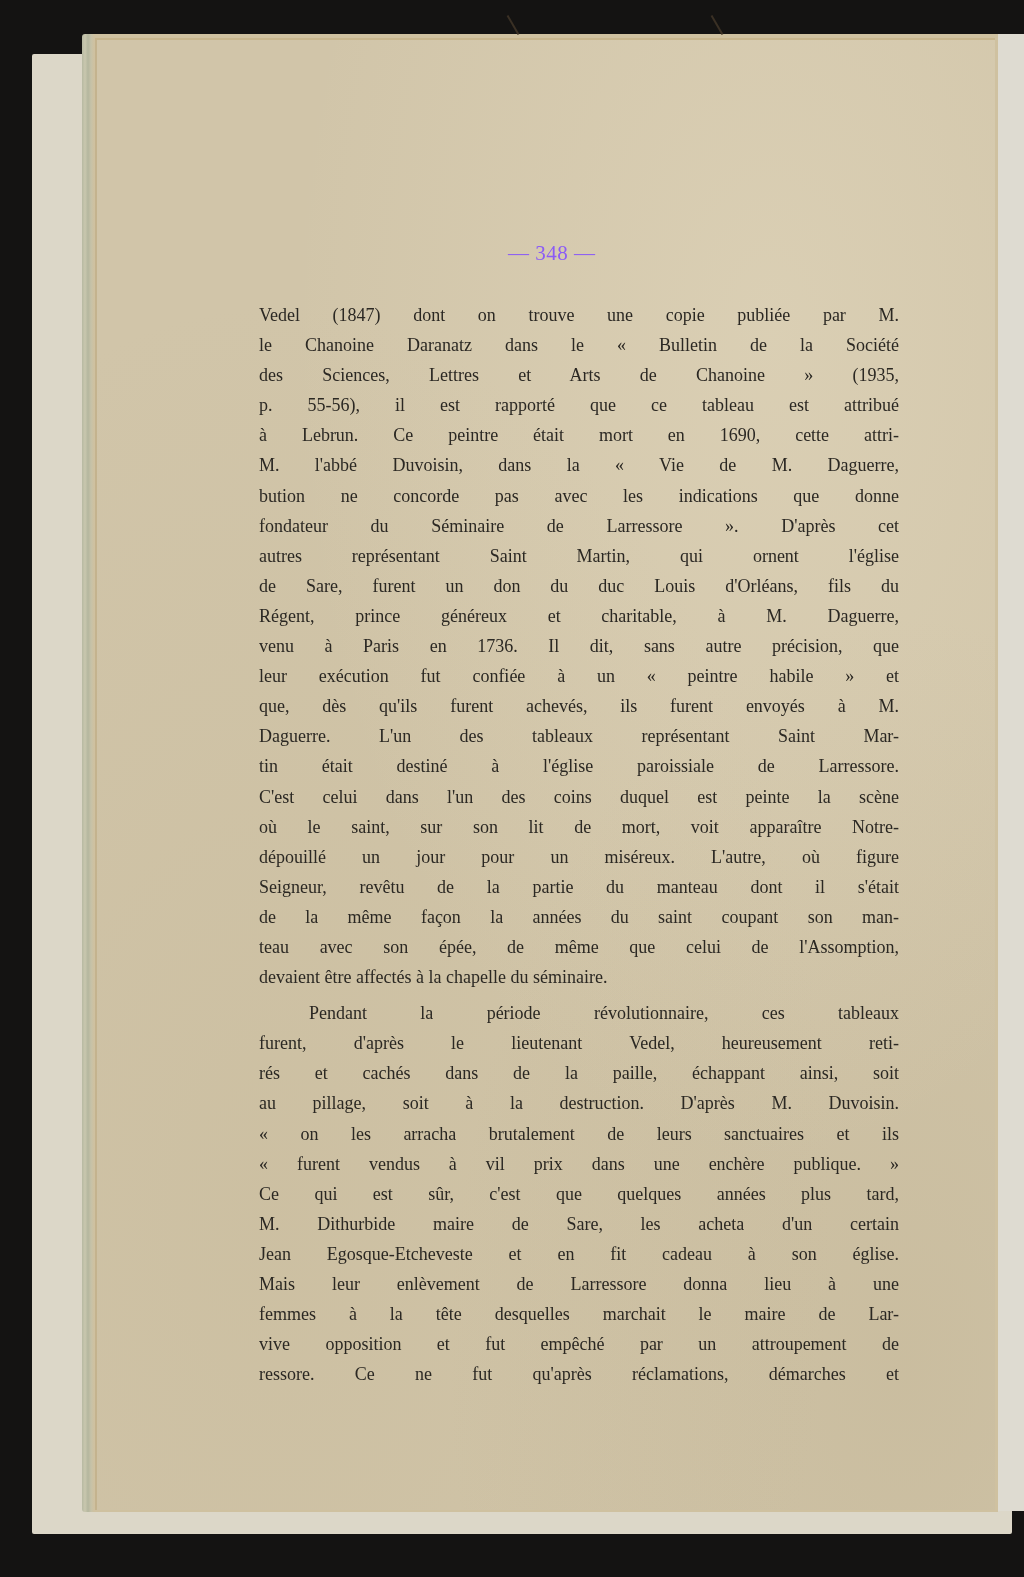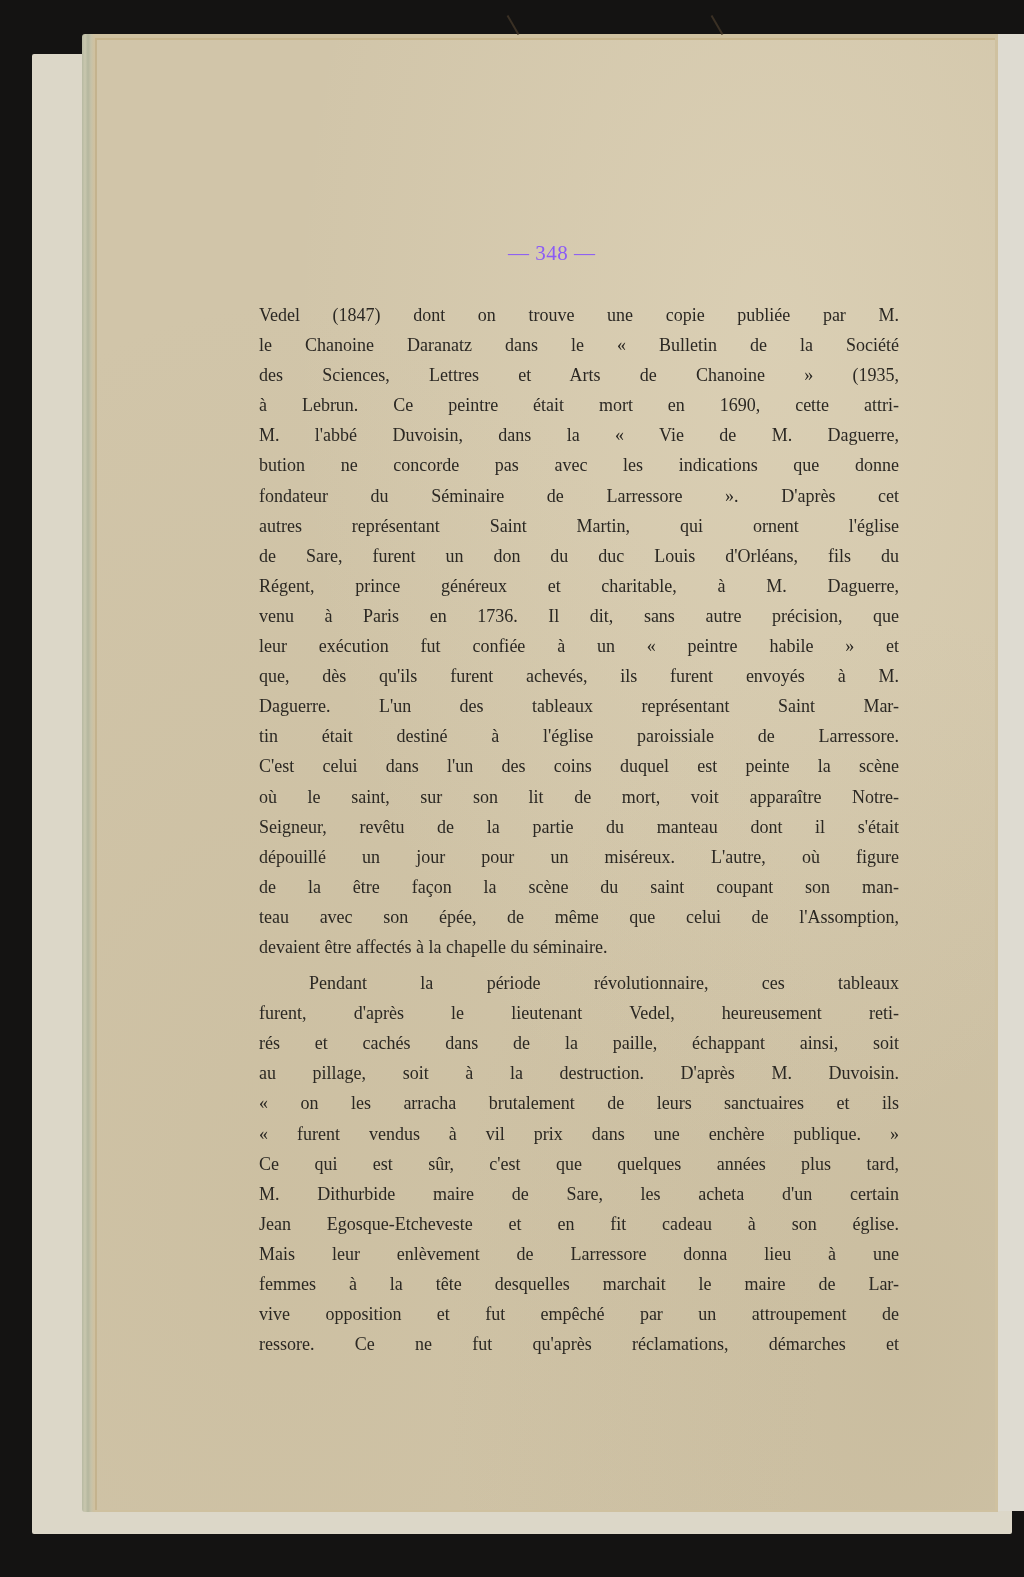--- a/index.html
+++ b/index.html
@@ -110,37 +110,38 @@
 <div class="notch" style="left:512px; top:14px;"></div>
 <div class="notch" style="left:716px; top:14px;"></div>
 
 <div class="page-number">— 348 —</div>
 
 <div class="text-block">
   <div id="para-0">
       <span class="line">Vedel (1847) dont on trouve une copie publiée par M.</span>
       <span class="line">le Chanoine Daranatz dans le « Bulletin de la Société</span>
       <span class="line">des Sciences, Lettres et Arts de Chanoine » (1935,</span>
+      <span class="line">p. 55-56), il est rapporté que ce tableau est attribué</span>
       <span class="line">à Lebrun. Ce peintre était mort en 1690, cette attri-</span>
       <span class="line">M. l'abbé Duvoisin, dans la « Vie de M. Daguerre,</span>
       <span class="line">bution ne concorde pas avec les indications que donne</span>
       <span class="line">fondateur du Séminaire de Larressore ». D'après cet</span>
       <span class="line">autres représentant Saint Martin, qui ornent l'église</span>
       <span class="line">de Sare, furent un don du duc Louis d'Orléans, fils du</span>
       <span class="line">Régent, prince généreux et charitable, à M. Daguerre,</span>
       <span class="line">venu à Paris en 1736. Il dit, sans autre précision, que</span>
       <span class="line">leur exécution fut confiée à un « peintre habile » et</span>
       <span class="line">que, dès qu'ils furent achevés, ils furent envoyés à M.</span>
       <span class="line">Daguerre. L'un des tableaux représentant Saint Mar-</span>
       <span class="line">tin était destiné à l'église paroissiale de Larressore.</span>
       <span class="line">C'est celui dans l'un des coins duquel est peinte la scène</span>
       <span class="line">où le saint, sur son lit de mort, voit apparaître Notre-</span>
+      <span class="line">dépouillé un jour pour un miséreux. L'autre, où figure</span>
       <span class="line">Seigneur, revêtu de la partie du manteau dont il s'était</span>
-      <span class="line">dépouillé un jour pour un miséreux. L'autre, où figure</span>
-      <span class="line">de la être façon la scène du saint coupant son man-</span>
+      <span class="line">de la même façon la années du saint coupant son man-</span>
       <span class="line">teau avec son épée, de même que celui de l'Assomption,</span>
       <span class="line last">devaient être affectés à la chapelle du séminaire.</span>
     </div>
   <span class="para-gap"></span>
   <div id="para-1">
       <span class="line indent">Pendant la période révolutionnaire, ces tableaux</span>
       <span class="line">furent, d'après le lieutenant Vedel, heureusement reti-</span>
       <span class="line">rés et cachés dans de la paille, échappant ainsi, soit</span>
       <span class="line">au pillage, soit à la destruction. D'après M. Duvoisin.</span>
       <span class="line">« on les arracha brutalement de leurs sanctuaires et ils</span>

